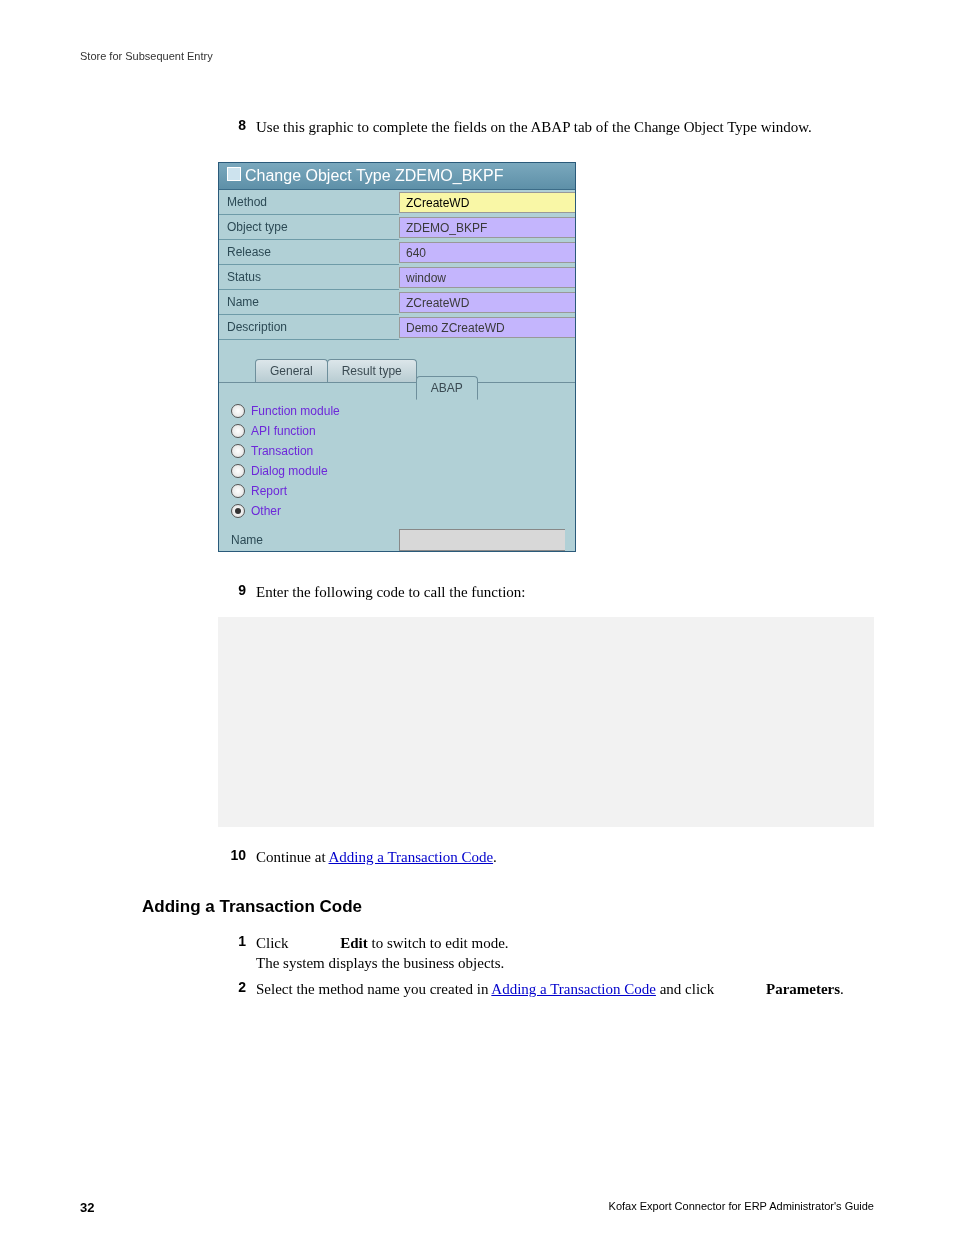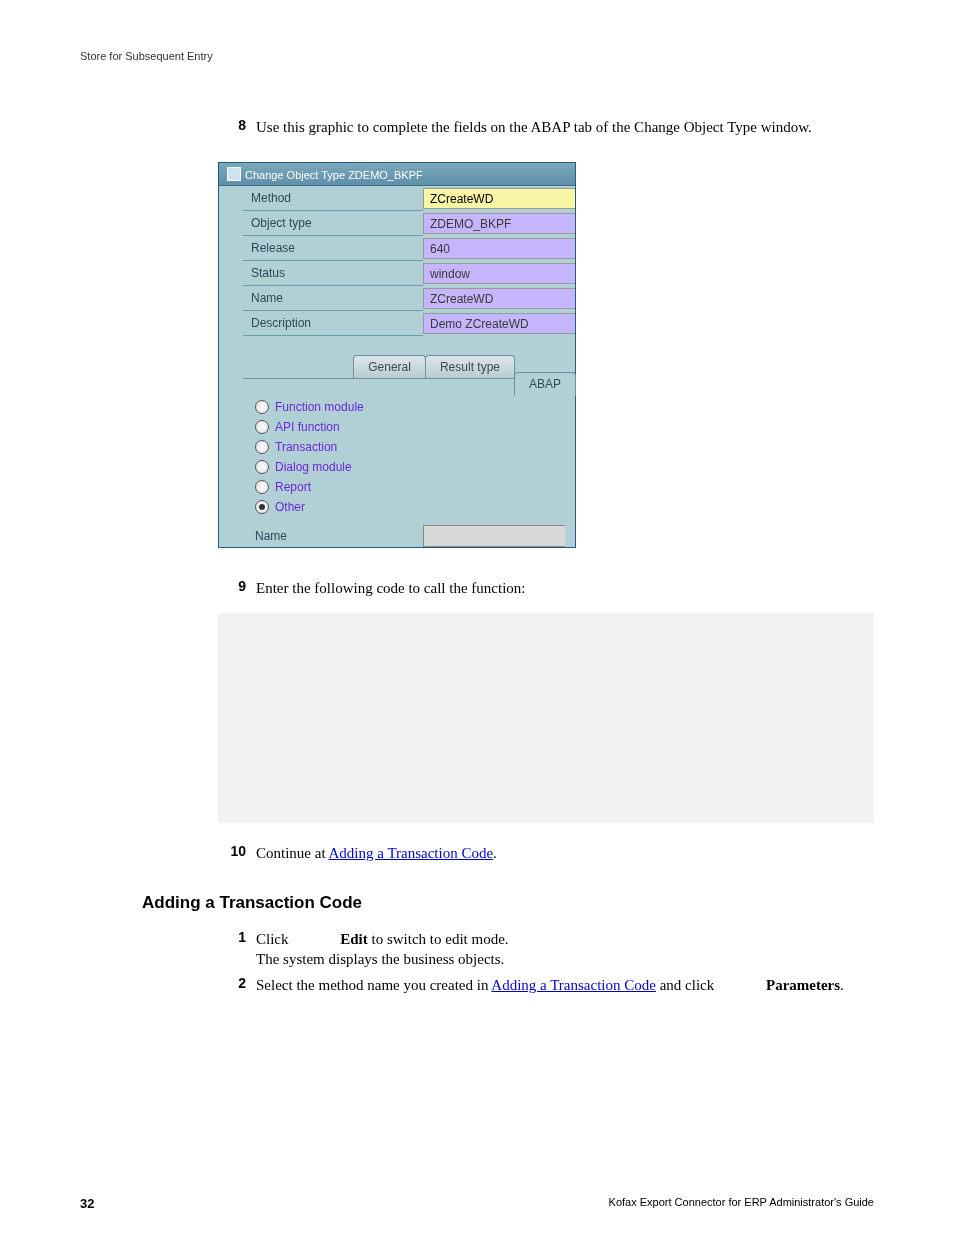--- a/index.html
+++ b/index.html
@@ -47,29 +47,28 @@
     background: #b1d0d6;
     font-family: Arial, sans-serif;
     font-size: 12px;
     color: #1a1a1a;
     box-shadow: 0 0 0 1px #3c6c88 inset;
   }
   .sap-title {
     background: linear-gradient(#7aa8bd,#5e90a8);
     color: #fff;
     padding: 4px 8px;
-    font-size: 11px;
+    font-size: 16px;
     border-bottom: 1px solid #3c6c88;
     display: flex;
-    align-items: flex-end;
+    align-items: flex-start;
     gap: 4px;
   }
   .sap-form {
     background: #b1d0d6;
-    padding-left: 24px;
   }
   .sap-row {
     display: flex;
     align-items: center;
     border-bottom: 0;
     height: 25px;
   }
   .sap-lbl {
     width: 180px;
     padding: 3px 8px;
@@ -95,21 +94,20 @@
     margin: 2px 0;
   }
   .sap-val.highlight {
     background: #f9f7a6;
     color: #000;
   }
   .sap-tabs {
     display: flex;
     margin: 18px 0 0 36px;
     align-items: flex-end;
-    justify-content: flex-end;
   }
   .sap-tab {
     padding: 4px 14px;
     border: 1px solid #6e8f9c;
     border-bottom: none;
     background: linear-gradient(#dce6ea,#b8ccd2);
     color: #3a4a52;
     font-size: 12px;
     margin-right: -1px;
     border-radius: 4px 4px 0 0;

